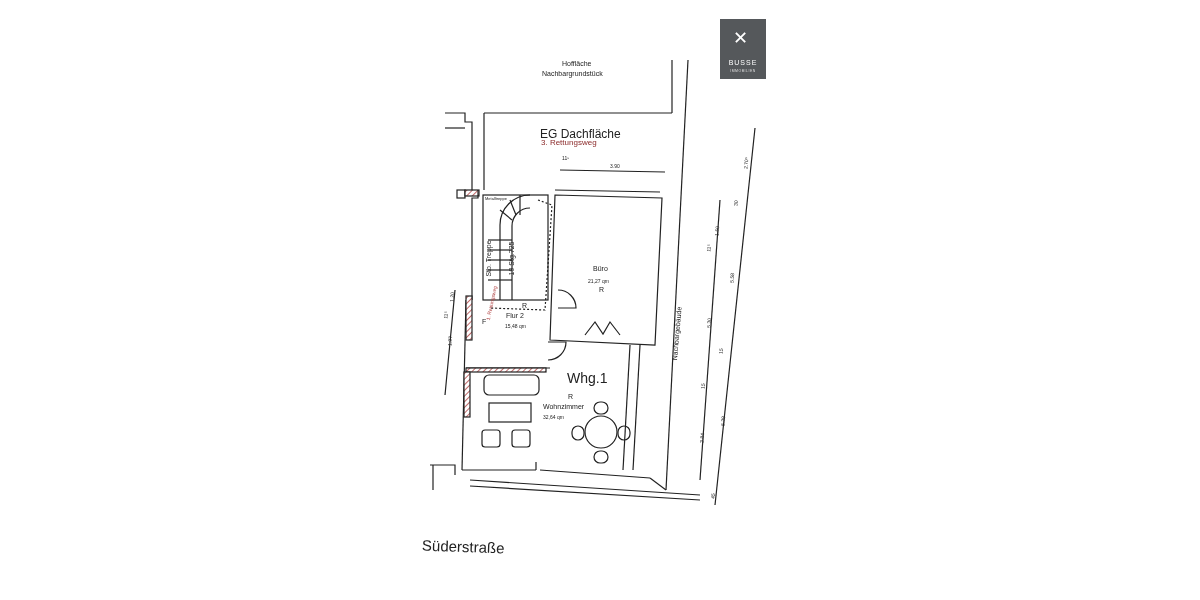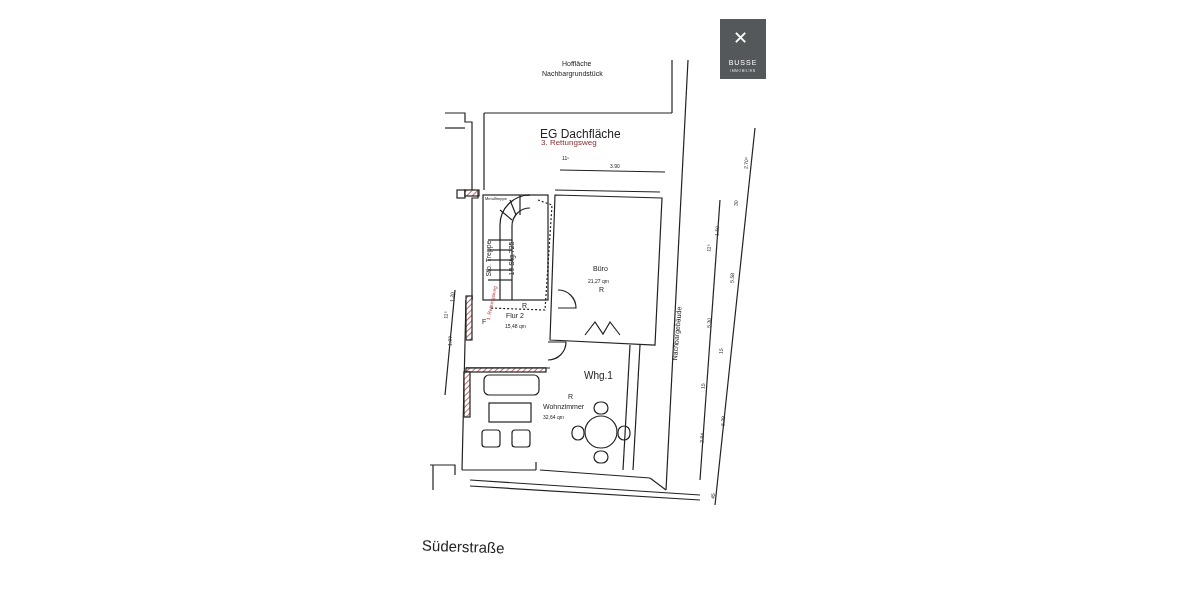--- a/index.html
+++ b/index.html
@@ -119,21 +119,21 @@
 <div class="lbl" style="left:593px;top:265px;font-size:7px;">Büro</div>
 <div class="lbl" style="left:588px;top:278px;font-size:5px;">21,27 qm</div>
 <div class="lbl" style="left:599px;top:286px;font-size:7px;">R</div>
 
 <div class="lbl" style="left:474px;top:300px;font-size:5px;color:#b04040;transform:rotate(-78deg);">1. Rettungsweg</div>
 <div class="lbl" style="left:522px;top:302px;font-size:7px;">R</div>
 <div class="lbl" style="left:482px;top:318px;font-size:7px;">F</div>
 <div class="lbl" style="left:506px;top:312px;font-size:7px;">Flur 2</div>
 <div class="lbl" style="left:505px;top:323px;font-size:5px;">15,48 qm</div>
 
-<div class="lbl" style="left:567px;top:370px;font-size:10px;margin-left:17px;">Whg.1</div>
+<div class="lbl" style="left:567px;top:370px;font-size:14px;">Whg.1</div>
 <div class="lbl" style="left:568px;top:393px;font-size:7px;">R</div>
 <div class="lbl" style="left:543px;top:403px;font-size:7px;">Wohnzimmer</div>
 <div class="lbl" style="left:543px;top:414px;font-size:5px;">32,64 qm</div>
 
 <div class="lbl" style="left:650px;top:330px;font-size:7px;transform:rotate(-85deg);">Nachbargebäude</div>
 
 <div class="lbl" style="left:740px;top:160px;font-size:5px;transform:rotate(-85deg);">2.70⁵</div>
 <div class="lbl" style="left:733px;top:200px;font-size:5px;transform:rotate(-85deg);">30</div>
 <div class="lbl" style="left:727px;top:275px;font-size:5px;transform:rotate(-85deg);">5.58</div>
 <div class="lbl" style="left:718px;top:348px;font-size:5px;transform:rotate(-85deg);">15</div>

